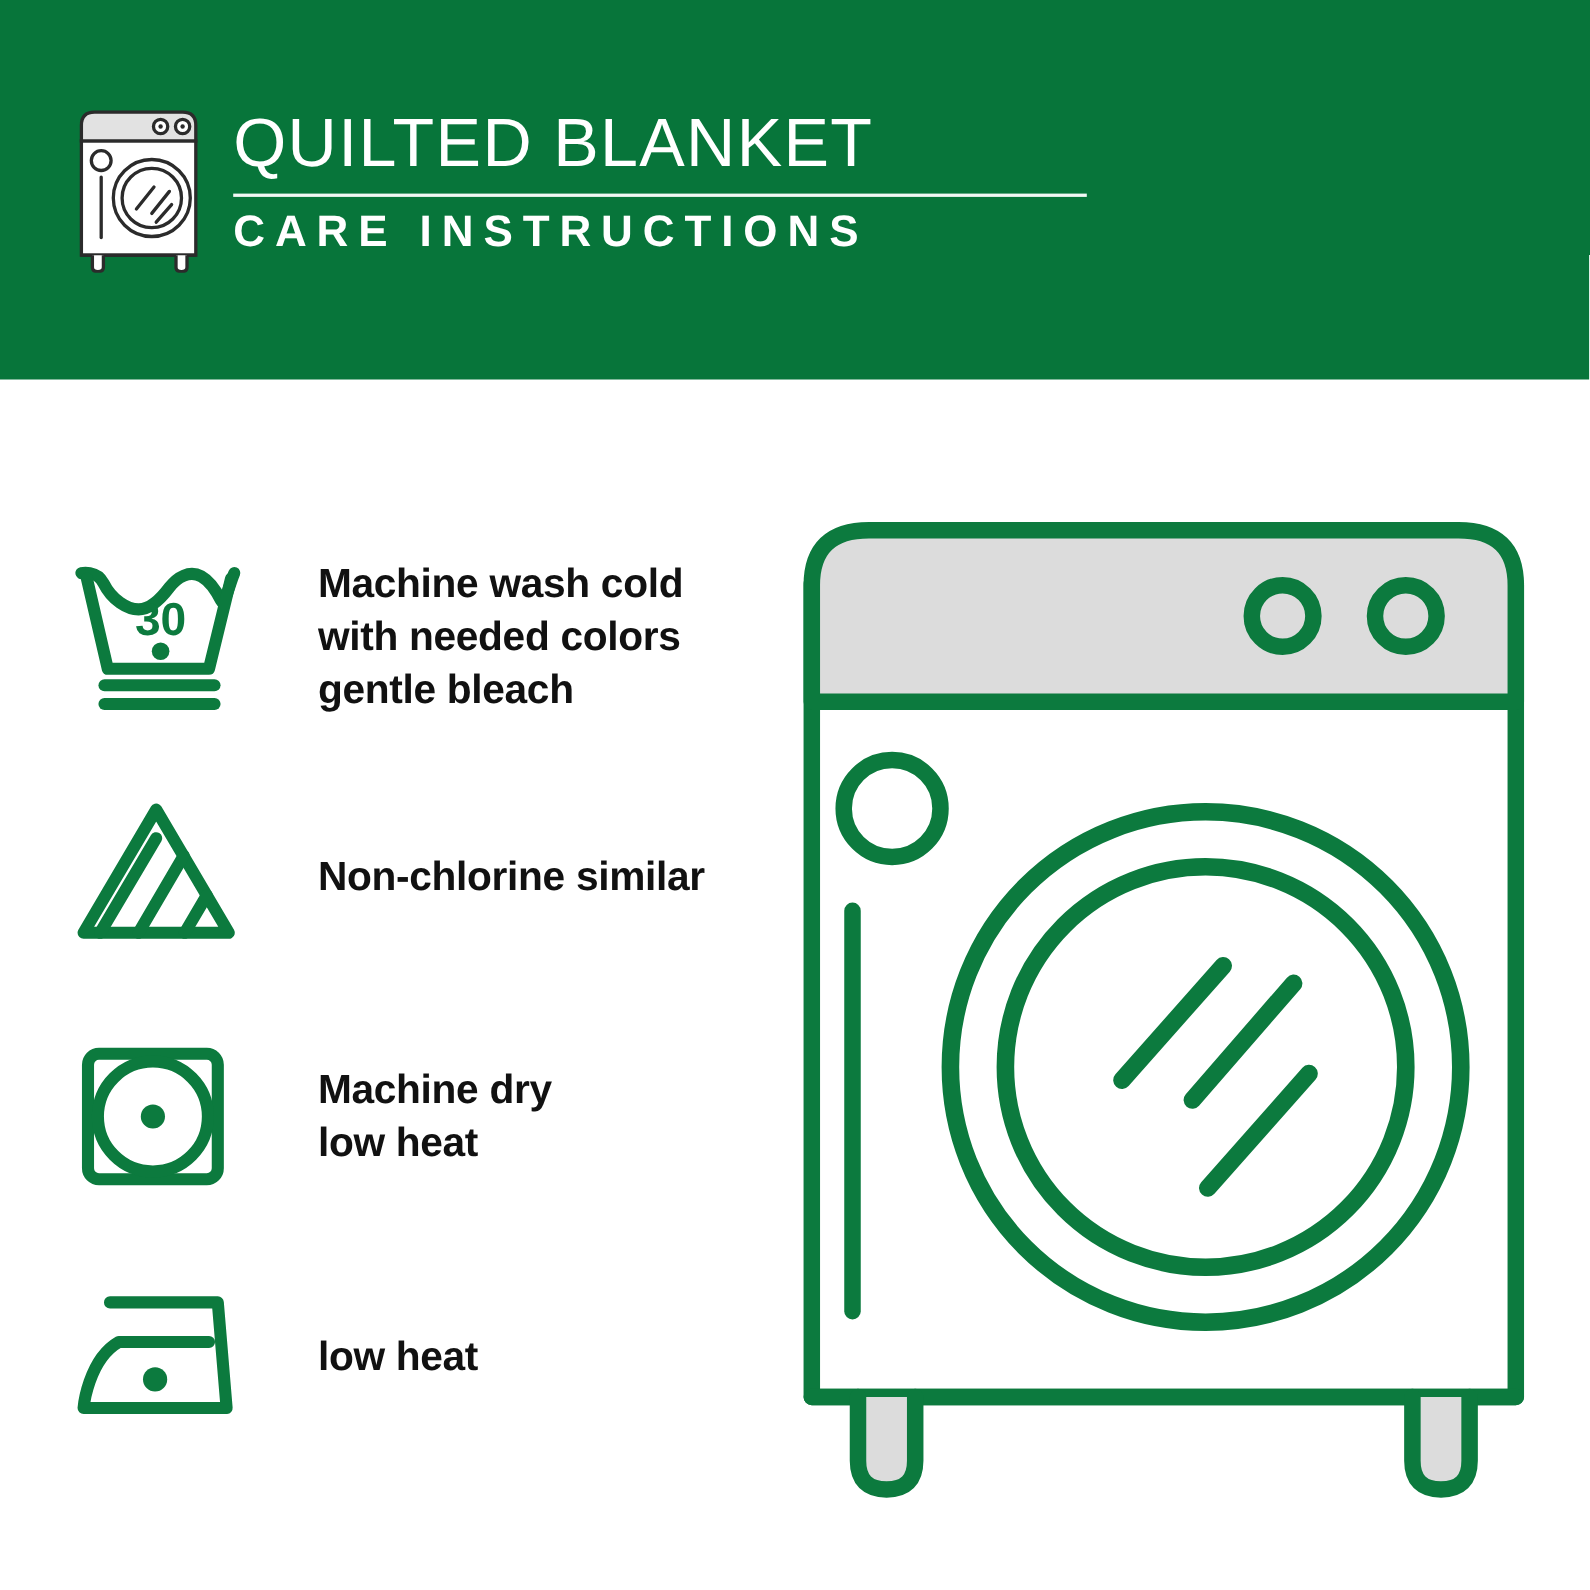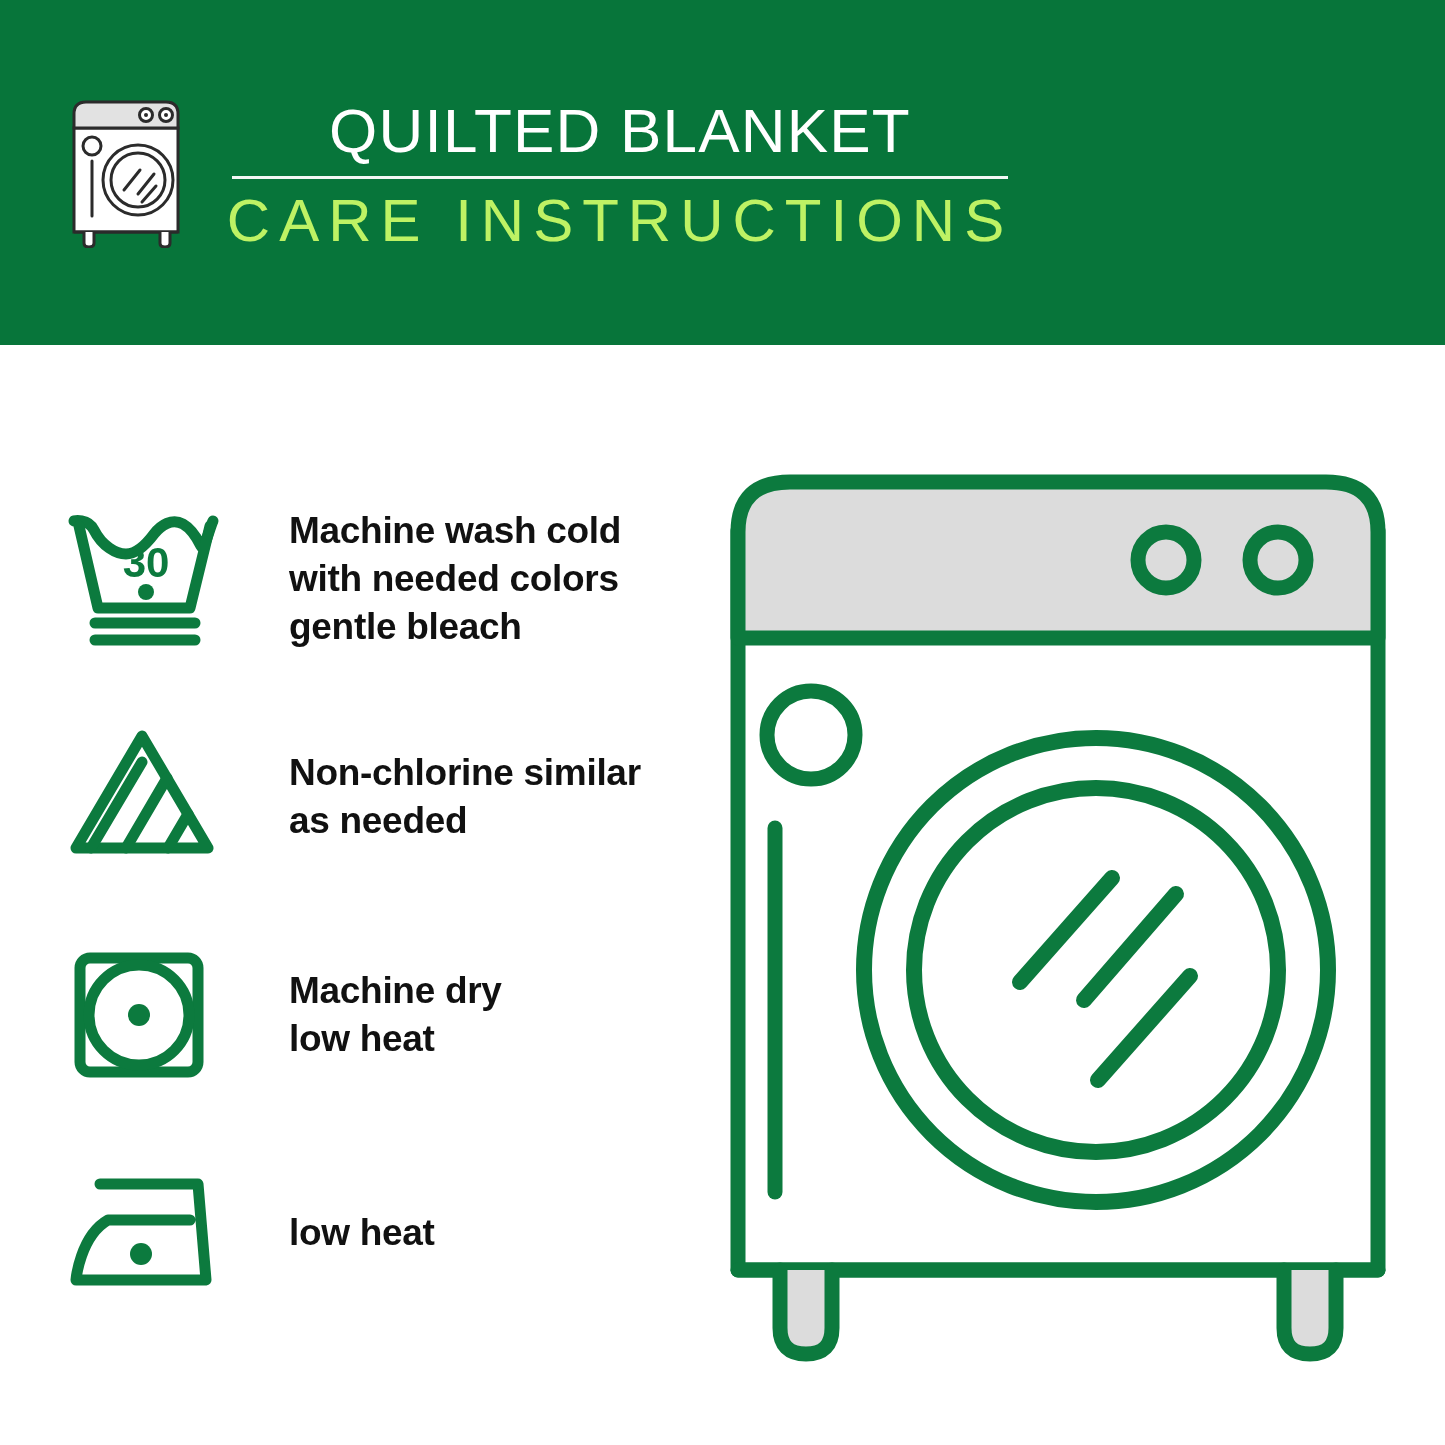--- a/index.html
+++ b/index.html
@@ -44,44 +44,43 @@
     flex: 0 0 122px;
     margin-right: 22px;
   }
   .brand-mark svg { display: block; width: 100%; height: 100%; }
 
   .title-block {
     flex: 1 1 auto;
     display: flex;
     flex-direction: column;
     padding-top: 2px;
-    align-items: center;
   }
   .title-main {
     color: #ffffff;
     font-family: "Liberation Sans", sans-serif;
     font-size: 62px;
     font-weight: 400;
     line-height: 1.0;
     letter-spacing: 1.2px;
     white-space: nowrap;
   }
   .title-rule {
     margin-top: 14px;
     margin-bottom: 12px;
     height: 3px;
     background: #ffffff;
     width: 776px;
     opacity: 0.95;
   }
   .title-sub {
-    color: #bef264;
-    font-family: "Liberation Sans", sans-serif;
-    font-size: 60px;
-    font-weight: 400;
+    color: #ffffff;
+    font-family: "Liberation Sans", sans-serif;
+    font-size: 40px;
+    font-weight: 700;
     line-height: 1.0;
     letter-spacing: 9px;
     white-space: nowrap;
   }
 
   
   .care-list {
     position: absolute;
     left: 62px;
     top: 470px;
@@ -200,21 +199,20 @@
           <g fill="none" stroke="#0C7A3E" stroke-width="11" stroke-linecap="round" stroke-linejoin="round">
             <path d="M80 14 L146 126 L14 126 Z"></path>
             <line x1="80" y1="40" x2="29" y2="126"></line>
             <line x1="105" y1="56" x2="64" y2="126"></line>
             <line x1="126" y1="92" x2="106" y2="126"></line>
           </g>
         </svg>
       </div>
       <div class="care-text">
         <span class="ln">Non-chlorine similar</span>
-        <span class="ln">as needed</span>
       </div>
     </div>
 
     <div class="care-row">
       <div class="care-symbol">
         <svg width="172" height="150" viewBox="0 0 172 150" xmlns="http://www.w3.org/2000/svg">
           <g fill="none" stroke="#0C7A3E" stroke-width="11" stroke-linecap="round" stroke-linejoin="round">
             <rect x="18" y="18" width="118" height="114" rx="10" ry="10"></rect>
             <circle cx="77" cy="75" r="50"></circle>
           </g>

